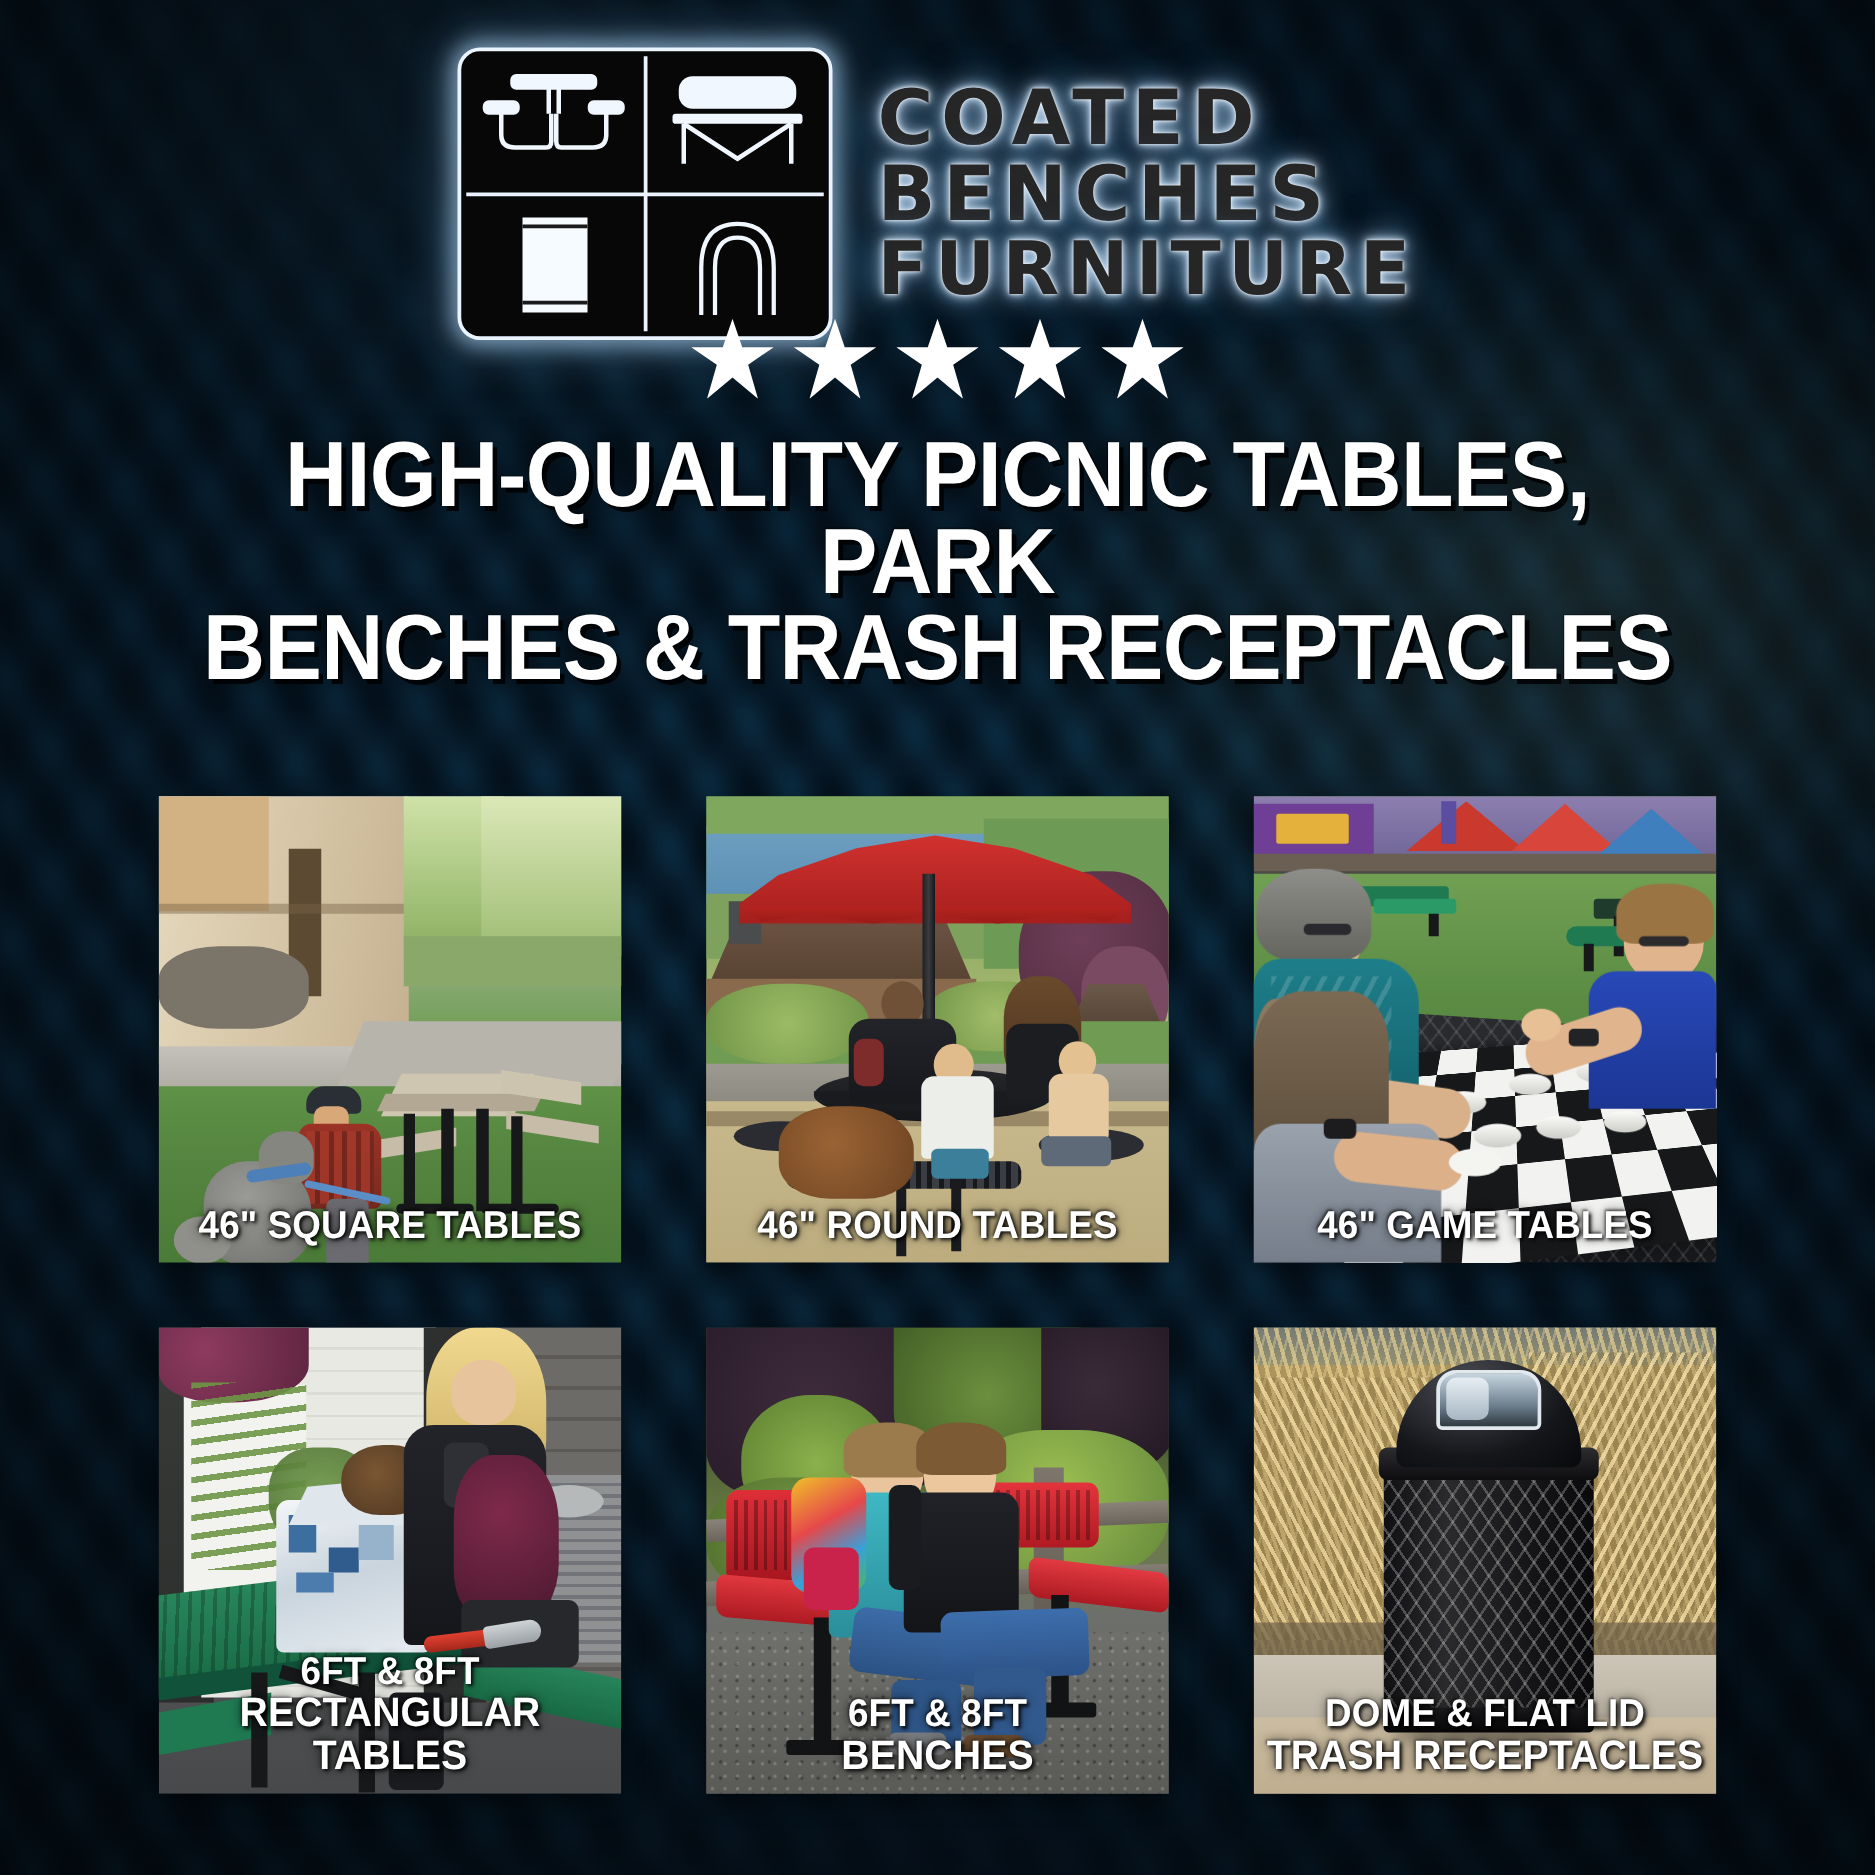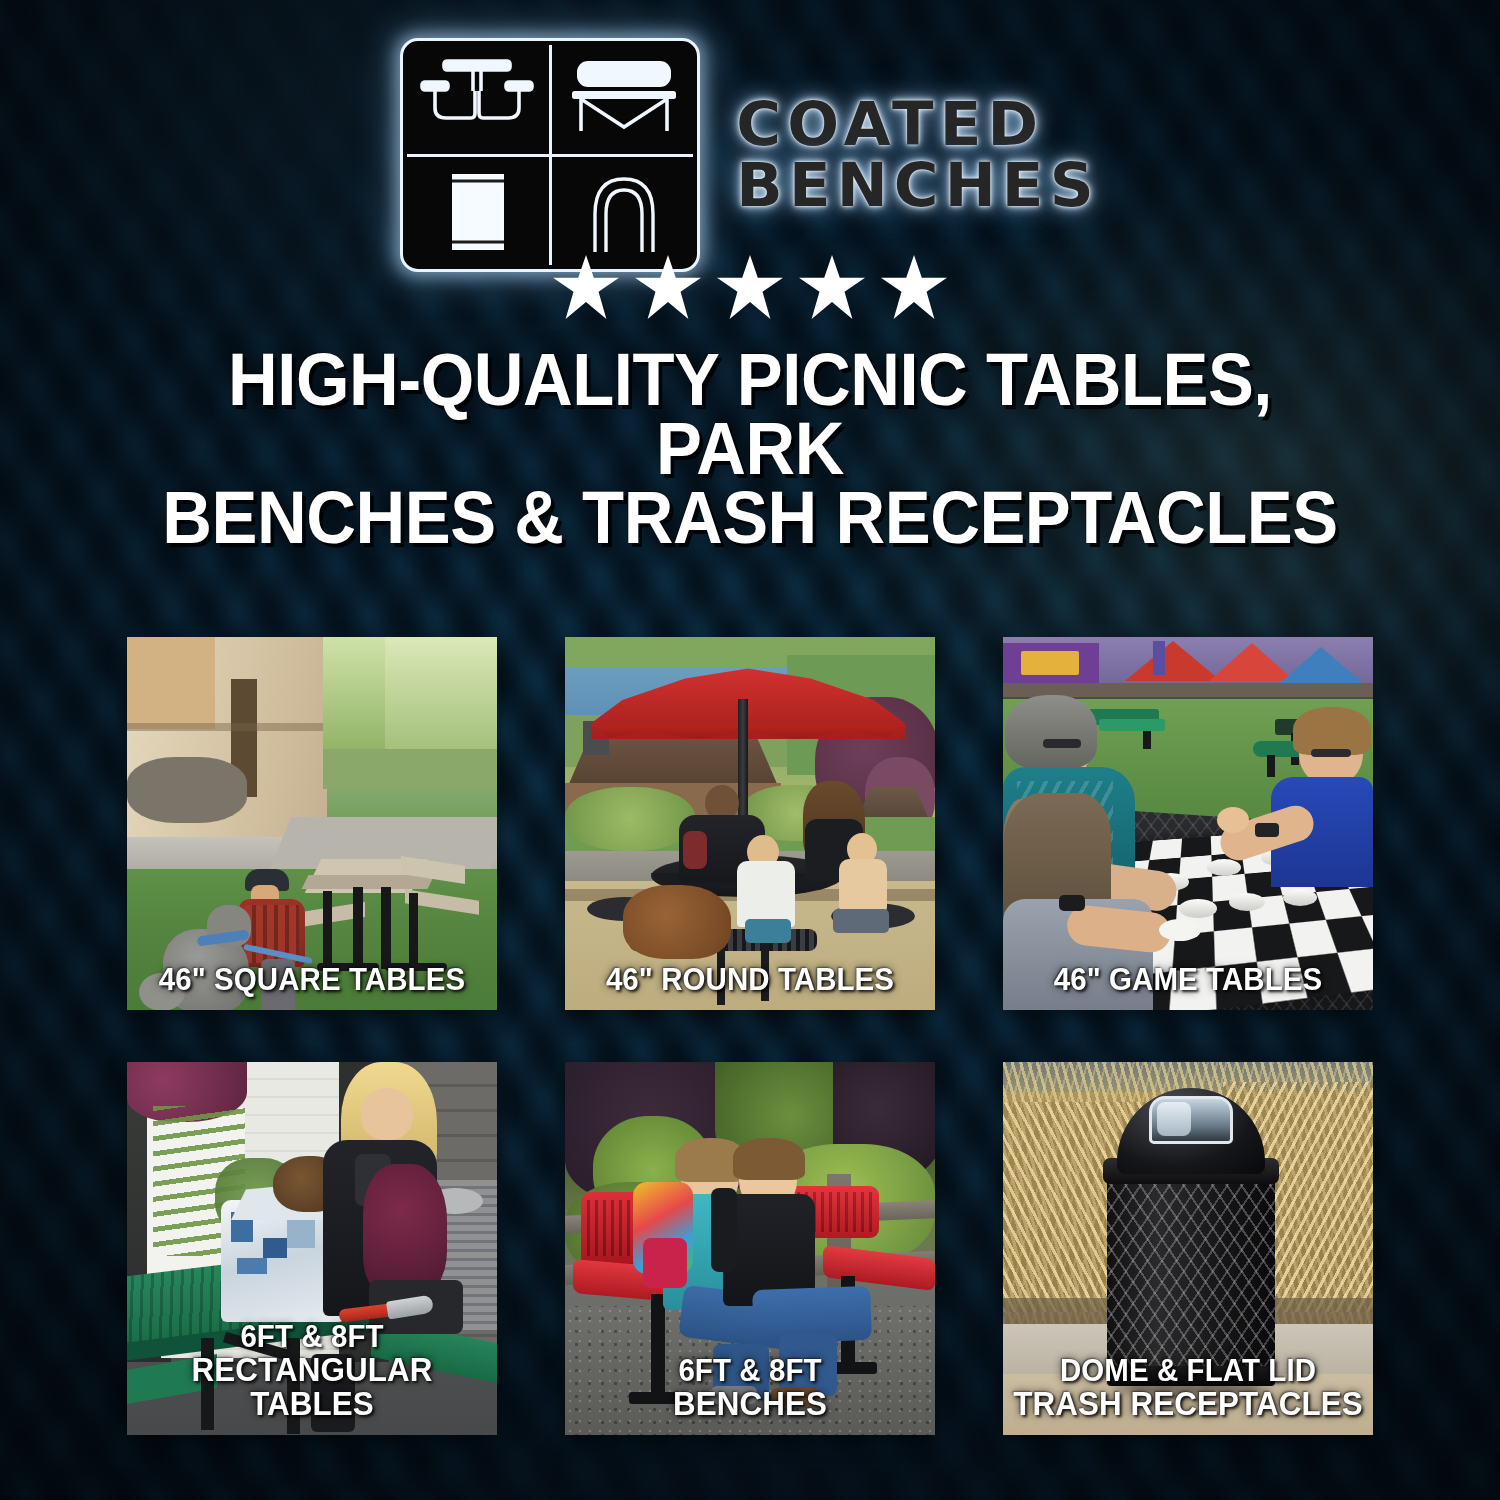--- a/index.html
+++ b/index.html
@@ -176,20 +176,21 @@
               <path d="M17 86 L17 48 Q17 13 46 13 Q75 13 75 48 L75 86"></path>
               <path d="M28 86 L28 48 Q28 24 46 24 Q64 24 64 48 L64 86"></path>
             </g>
           </svg>
         </div>
       </div>
 
       <div class="logo-type">
         <span class="l1">COATED</span>
         <span class="l2">BENCHES</span>
+        <span class="l3">FURNITURE</span>
       </div>
     </div>
 
     <div class="stars">
       <div class="star"></div>
       <div class="star"></div>
       <div class="star"></div>
       <div class="star"></div>
       <div class="star"></div>
     </div>

